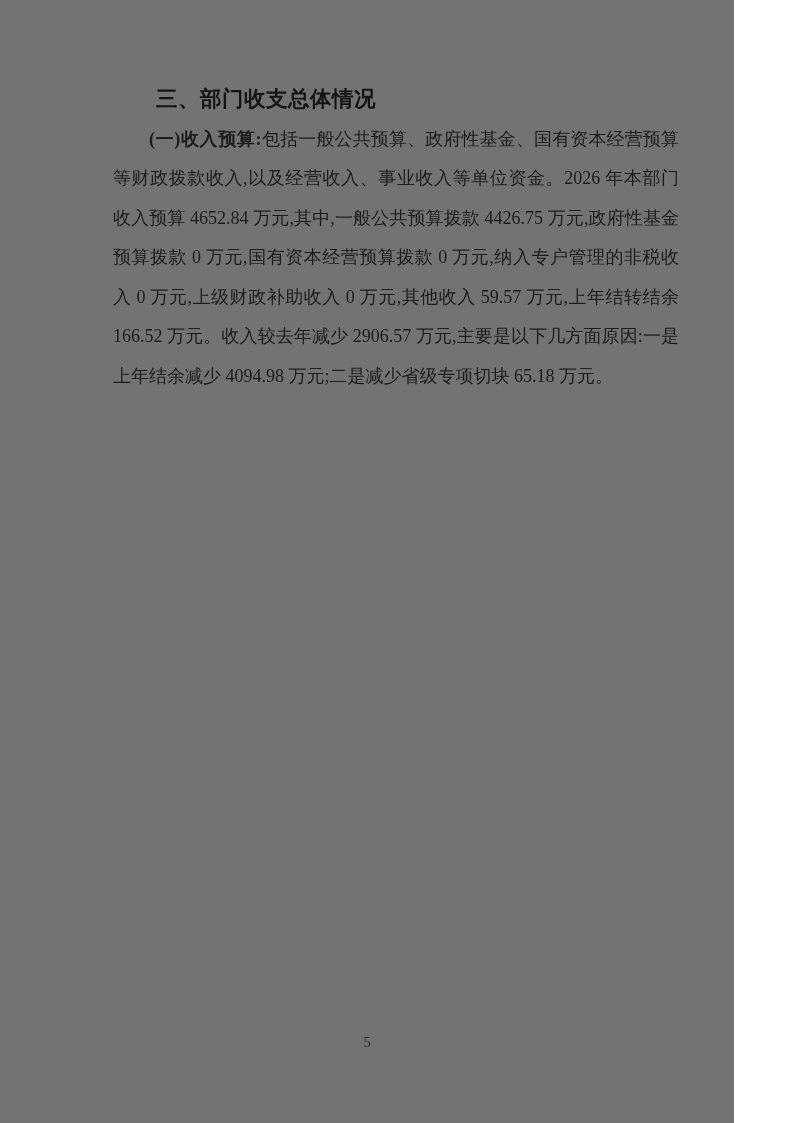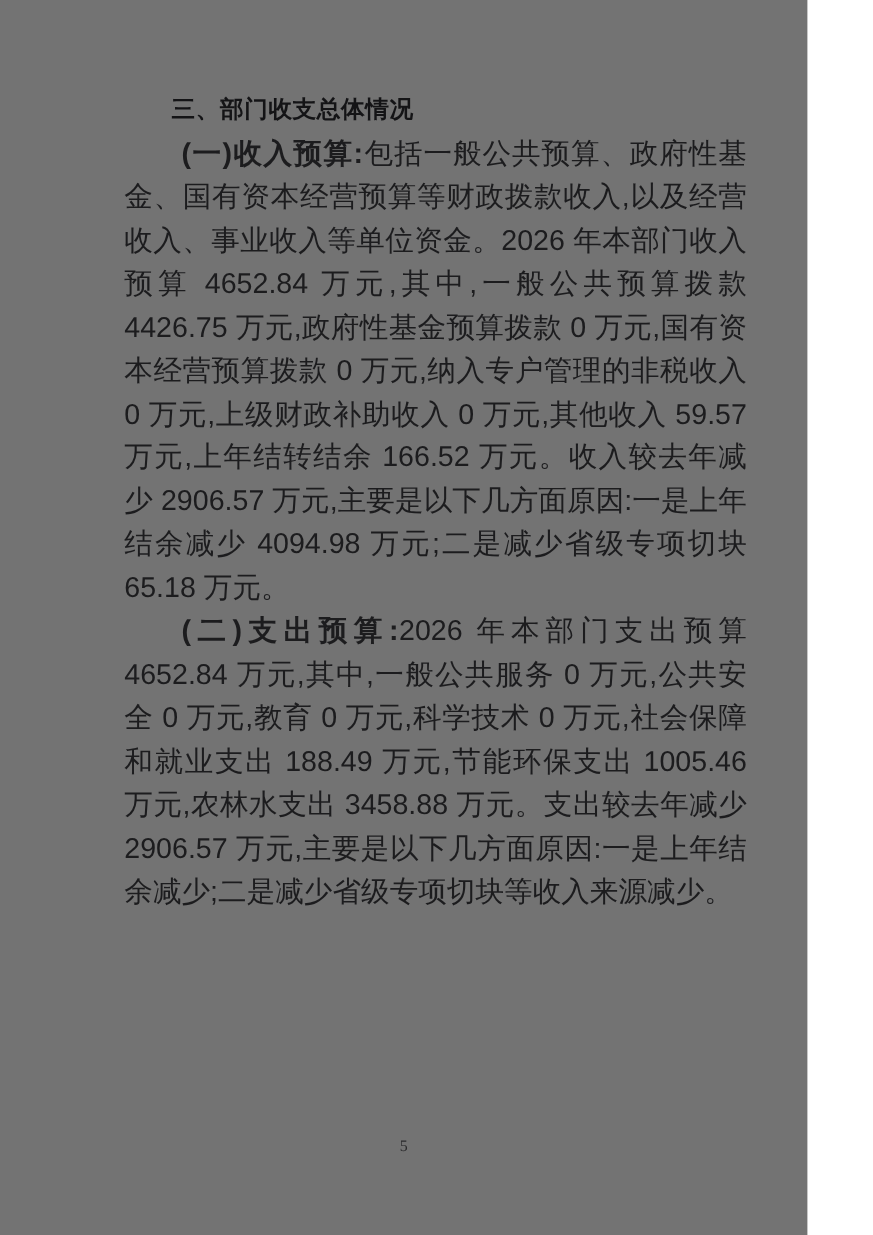--- a/index.html
+++ b/index.html
@@ -22,22 +22,22 @@
     font-family: "Liberation Sans", "DejaVu Sans", sans-serif;
     font-weight: 700;
     font-size: 21.5px;
     line-height: 39.5px;
     text-indent: 2em;
     text-align: left;
     color: #141416;
     letter-spacing: 0.5px;
   }
   .para {
-    font-family: Liberation Sans, sans-serif;
-    font-size: 26px;
+    font-family: Liberation Serif, serif;
+    font-size: 18px;
     line-height: 39.5px;
     text-indent: 2em;
     text-align: justify;
     text-justify: inter-ideograph;
     color: #1c1c1e;
   }
   .para .lead {
     font-weight: 700;
     letter-spacing: 0.5px;
   }
@@ -55,21 +55,20 @@
 </head>
 <body>
 
 <div class="page">
   <div class="content">
 
     <h2 class="section-heading">三、部门收支总体情况</h2>
 
     <p class="para"><span class="lead">(一)收入预算:</span><span>包括一般公共预算、政府性基金、国有资本经营预算等财政拨款收入,以及经营收入、事业收入等单位资金。2026 年本部门收入预算 4652.84 万元,其中,一般公共预算拨款 4426.75 万元,政府性基金预算拨款 0 万元,国有资本经营预算拨款 0 万元,纳入专户管理的非税收入 0 万元,上级财政补助收入 0 万元,其他收入 59.57 万元,上年结转结余 166.52 万元。收入较去年减少 2906.57 万元,主要是以下几方面原因:一是上年结余减少 4094.98 万元;二是减少省级专项切块 65.18 万元。</span></p>
 
-    <p class="para"><span class="lead">(二)支出预算:</span><span>2026 年本部门支出预算 4652.84 万元,其中,一般公共服务 0 万元,公共安全 0 万元,教育 0 万元,科学技术 0 万元,社会保障和就业支出 188.49 万元,节能环保支出 1005.46 万元,农林水支出 3458.88 万元。支出较去年减少 2906.57 万元,主要是以下几方面原因:一是上年结余减少;二是减少省级专项切块等收入来源减少。</span></p>
 
 
 
 
   </div>
 
   <div class="page-footer">5</div>
 </div>
 
 </body></html>

